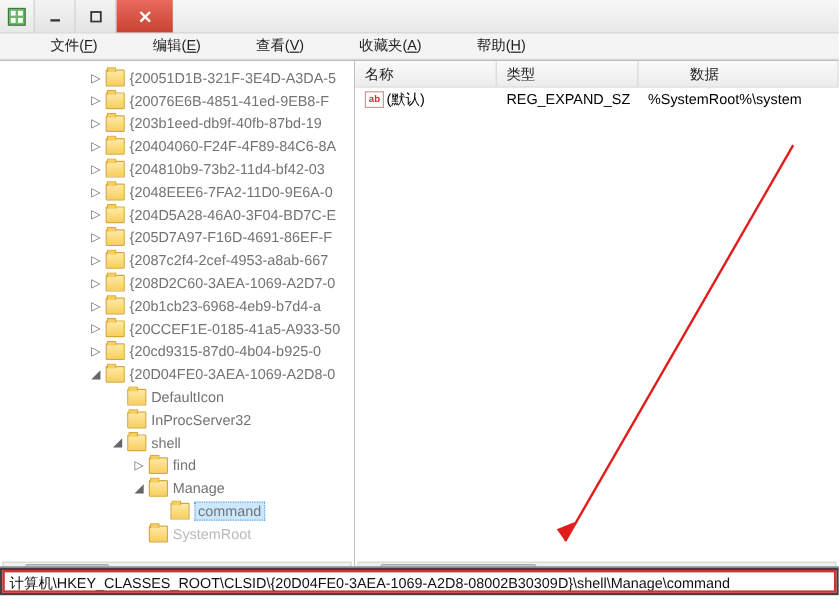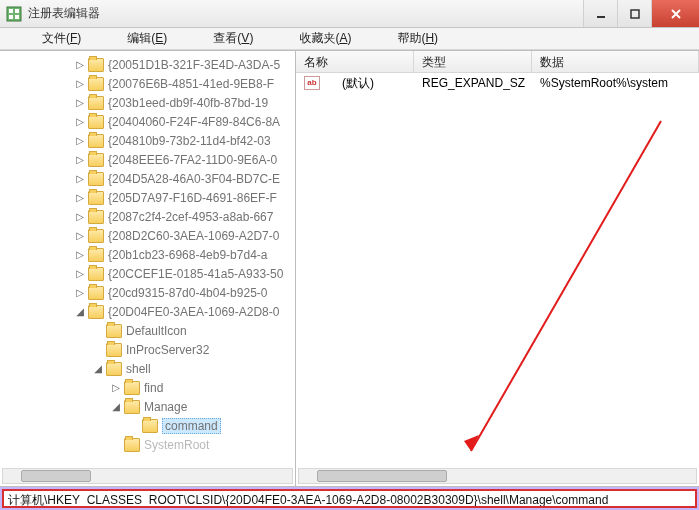--- a/index.html
+++ b/index.html
@@ -31,44 +31,43 @@
   .nlabel.sel { background:#cce8ff; border:1px dotted #6aa9e0; padding:0 2px;text-align:center;}
   .ind0{padding-left:74px;} .ind1{padding-left:92px;} .ind2{padding-left:110px;}
   .ind3{padding-left:128px;}
 
   .hscroll { position:absolute; left:2px; right:2px; bottom:2px; height:16px; background:#f0f0f0; border:1px solid #d8d8d8; }
   .hscroll .thumb { position:absolute; top:1px; bottom:1px; background:#cfcfcf; border:1px solid #aaa; border-radius:2px;}
 
   .right-pane { flex:1; position:relative; overflow:hidden; background:#fff;}
   .listhead { height:22px; display:flex; border-bottom:1px solid #d7d7d7; background:linear-gradient(#fafafa,#ececec);}
   .col { border-right:1px solid #d7d7d7; padding:3px 8px; color:#222;}
-  .col.name{width:118px;} .col.type{width:118px;} .col.data{flex:1;}
+  .col.name{width:118px;} .col.type{width:118px;} .col.data{flex:1;margin-left:35px;}
   .listrow { display:flex; height:20px; align-items:center;}
   .cell { padding:0 8px; overflow:hidden; white-space:nowrap;}
   .cell.name{width:118px; display:flex; align-items:center;}
   .cell.type{width:118px;} .cell.data{flex:1;}
-  .valicon { width:16px; height:14px; border:1px solid #c99; background:#fff; color:#c33; font-size:8px; line-height:12px; text-align:center; margin-right:22px; font-weight:bold;}
-
-  .statusbar { position:absolute; left:0; right:0; bottom:0; height:24px; border-top:1px solid #bdbdbd; background:#c4b5fd; padding:2px;}
+  .valicon { width:16px; height:14px; border:1px solid #c99; background:#fff; color:#c33; font-size:8px; line-height:12px; text-align:center; margin-right:2px; font-weight:bold;}
+
+  .statusbar { position:absolute; left:0; right:0; bottom:14px; height:24px; border-top:1px solid #bdbdbd; background:#404040; padding:2px;}
   .pathbox { width:100%; height:19px; border:2px solid #d72f2f; background:#fff; padding:1px 4px; color:#111; white-space:nowrap; overflow:hidden;}
 
   .arrow-annot { position:absolute; pointer-events:none; }
 </style>
 </head>
 <body>
 
 <div class="titlebar">
   <svg class="app-icon" viewBox="0 0 16 16">
       <rect x="1" y="1" width="14" height="14" fill="#6fb36f" stroke="#3b7a3b"></rect>
       <rect x="3" y="3" width="4" height="4" fill="#fff"></rect>
       <rect x="9" y="3" width="4" height="4" fill="#fff"></rect>
       <rect x="3" y="9" width="4" height="4" fill="#fff"></rect>
       <rect x="9" y="9" width="4" height="4" fill="#fff"></rect>
     </svg>
-  <div class="app-title">注册表编辑器</div>
   <div class="winbtns">
     <div class="winbtn">
         <svg width="10" height="10">
           <line x1="1" y1="8" x2="9" y2="8" stroke="#333" stroke-width="2"></line>
         </svg>
       </div>
     <div class="winbtn">
         <svg width="10" height="10">
           <rect x="1" y="1" width="8" height="8" fill="none" stroke="#333" stroke-width="1.5"></rect>
         </svg>

